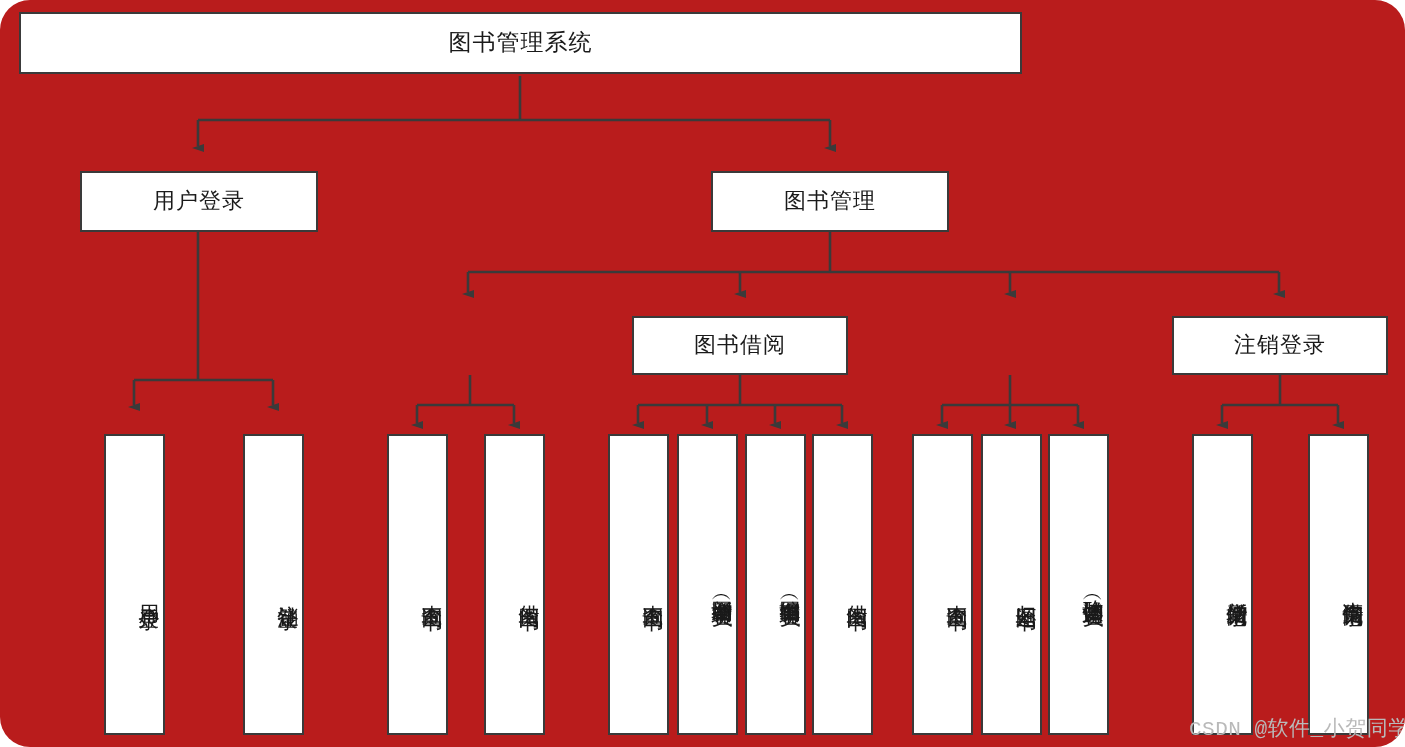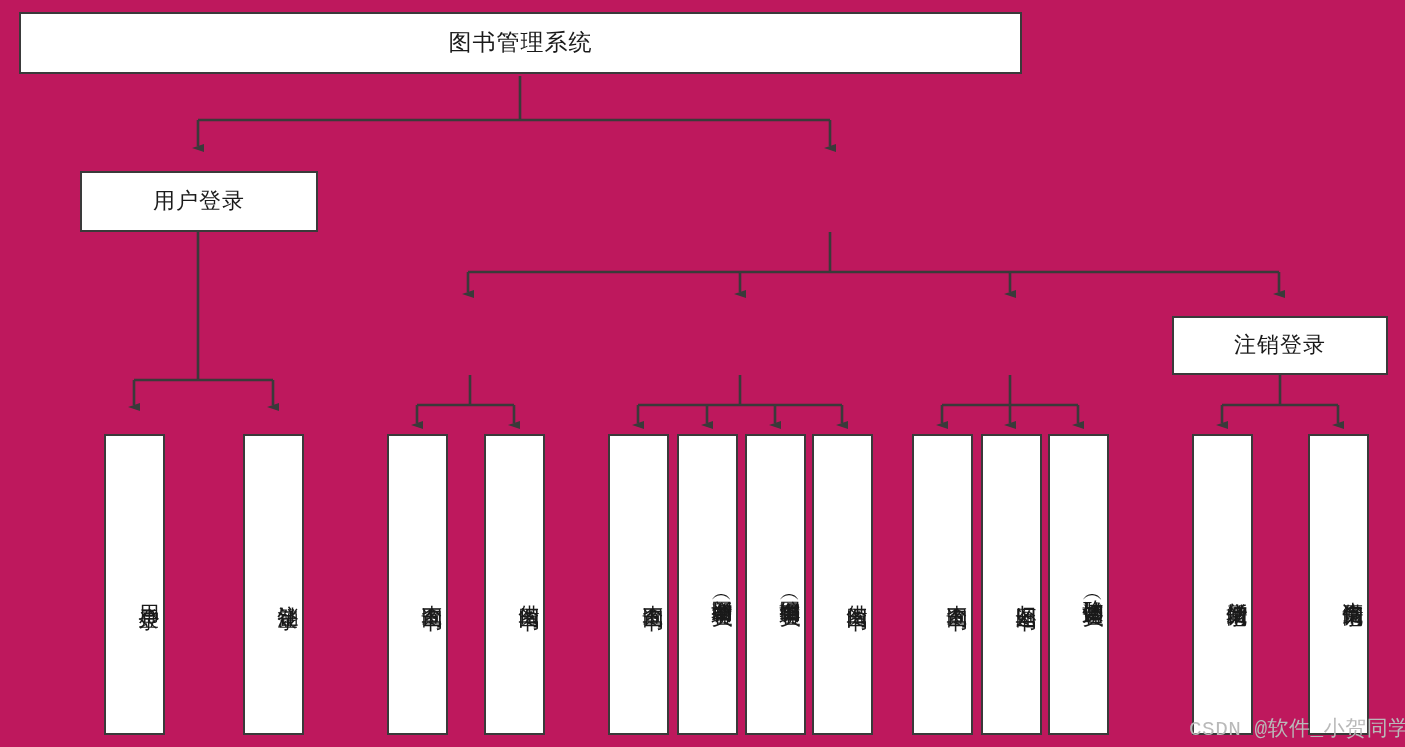--- a/index.html
+++ b/index.html
@@ -7,22 +7,23 @@
     padding: 0;
     background: #ffffff;
   }
   body {
     font-family: "DejaVu Sans", "Liberation Sans", sans-serif;
   }
   #canvas {
     position: relative;
     width: 1405px;
     height: 747px;
-    background: #be185d;
+    background: #b91c1c;
     overflow: hidden;
+    border-radius: 30px;
   }
   .node {
     position: absolute;
     box-sizing: border-box;
     border: 2px solid #3a3a3a;
     background: #ffffff;
     display: flex;
     align-items: center;
     justify-content: center;
     color: #1a1a1a;
@@ -123,21 +124,27 @@
     </g>
   </svg>
 
   <div class="node node-h node-root" style="left:19px; top:12px; width:1003px; height:62px;">
     <span>图书管理系统</span>
   </div>
 
   <div class="node node-h" style="left:80px; top:171px; width:238px; height:61px;">
     <span>用户登录</span>
   </div>
+  <div class="node node-h" style="left:711px; top:171px; width:238px; height:61px;">
+    <span>图书管理</span>
+  </div>
 
+  <div class="node node-h" style="left:632px; top:316px; width:216px; height:59px;">
+    <span>图书借阅</span>
+  </div>
   <div class="node node-h" style="left:1172px; top:316px; width:216px; height:59px;">
     <span>注销登录</span>
   </div>
 
   <div class="node node-v" style="left:104px; top:434px; width:61px; height:301px;">
     <span>用户登录</span>
   </div>
   <div class="node node-v" style="left:243px; top:434px; width:61px; height:301px;">
     <span>注销登录</span>
   </div>

